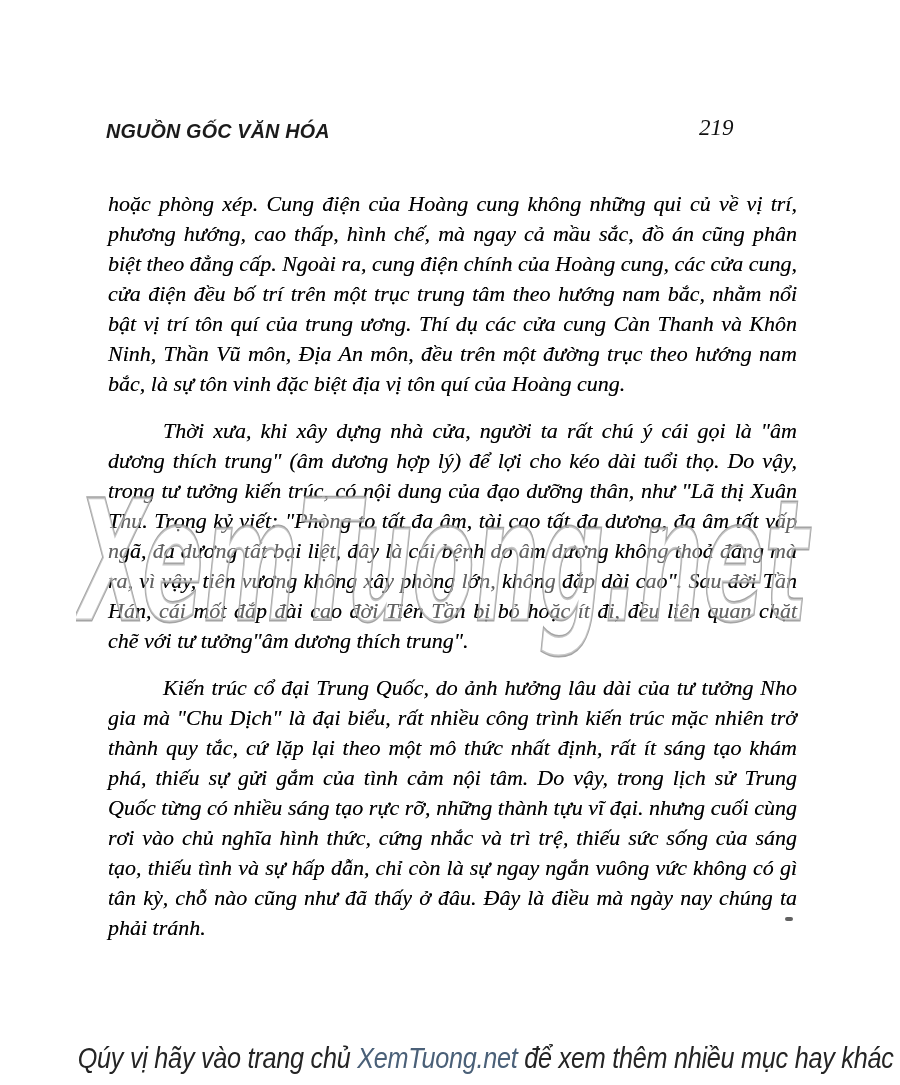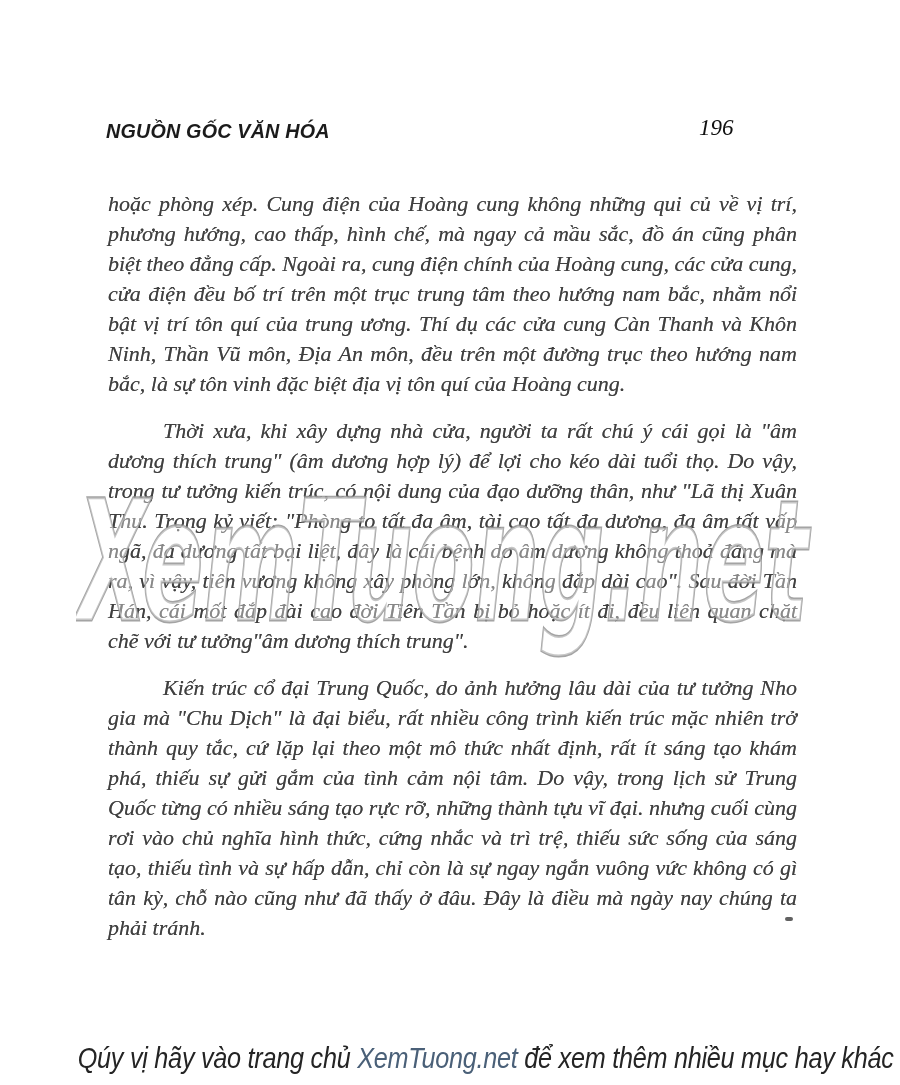--- a/index.html
+++ b/index.html
@@ -41,21 +41,21 @@
   }
 
   
   .text-block {
     position: absolute;
     left: 108px;
     top: 189px;
     width: 689px;
     font-size: 22px;
     line-height: 30px;
-    color: #404040;
+    color: #000000;
     text-align: justify;
     text-shadow: 0 0 0.4px rgba(0,0,0,0.55);
   }
   .text-block p {
     margin: 0 0 17px 0;
   }
   .text-block p.indent {
     text-indent: 55px;
   }
 
@@ -111,21 +111,21 @@
     opacity: 0.85;
   }
 </style>
 </head>
 <body>
 
 <div class="page">
 
   <div class="running-title">NGUỒN GỐC VĂN HÓA</div>
 
-  <div class="page-number">196</div>
+  <div class="page-number">219</div>
 
   <div class="text-block">
     <p>hoặc phòng xép. Cung điện của Hoàng cung không những qui củ về vị trí, phương hướng, cao thấp, hình chế, mà ngay cả mầu sắc, đồ án cũng phân biệt theo đẳng cấp. Ngoài ra, cung điện chính của Hoàng cung, các cửa cung, cửa điện đều bố trí trên một trục trung tâm theo hướng nam bắc, nhằm nổi bật vị trí tôn quí của trung ương. Thí dụ các cửa cung Càn Thanh và Khôn Ninh, Thần Vũ môn, Địa An môn, đều trên một đường trục theo hướng nam bắc, là sự tôn vinh đặc biệt địa vị tôn quí của Hoàng cung.</p>
     <p class="indent">Thời xưa, khi xây dựng nhà cửa, người ta rất chú ý cái gọi là "âm dương thích trung" (âm dương hợp lý) để lợi cho kéo dài tuổi thọ. Do vậy, trong tư tưởng kiến trúc, có nội dung của đạo dưỡng thân, như "Lã thị Xuân Thu. Trọng kỷ viết: "Phòng to tất đa âm, tài cao tất đa dương, đa âm tất vấp ngã, đa dương tất bại liệt, đây là cái bệnh do âm dương không thoả đáng mà ra, vì vậy, tiên vương không xây phòng lớn, không đắp dài cao". Sau đời Tần Hán, cái mốt đắp đài cao đời Tiên Tần bị bỏ hoặc ít đi, đều liên quan chặt chẽ với tư tưởng"âm dương thích trung".</p>
     <p class="indent">Kiến trúc cổ đại Trung Quốc, do ảnh hưởng lâu dài của tư tưởng Nho gia mà "Chu Dịch" là đại biểu, rất nhiều công trình kiến trúc mặc nhiên trở thành quy tắc, cứ lặp lại theo một mô thức nhất định, rất ít sáng tạo khám phá, thiếu sự gửi gắm của tình cảm nội tâm. Do vậy, trong lịch sử Trung Quốc từng có nhiều sáng tạo rực rỡ, những thành tựu vĩ đại. nhưng cuối cùng rơi vào chủ nghĩa hình thức, cứng nhắc và trì trệ, thiếu sức sống của sáng tạo, thiếu tình và sự hấp dẫn, chỉ còn là sự ngay ngắn vuông vức không có gì tân kỳ, chỗ nào cũng như đã thấy ở đâu. Đây là điều mà ngày nay chúng ta phải tránh.</p>
   </div>
 
   <svg class="watermark-svg" width="745" height="215" viewBox="0 0 745 215">
     <text x="2" y="152" textLength="730" lengthAdjust="spacingAndGlyphs">XemTuong.net</text>
   </svg>

